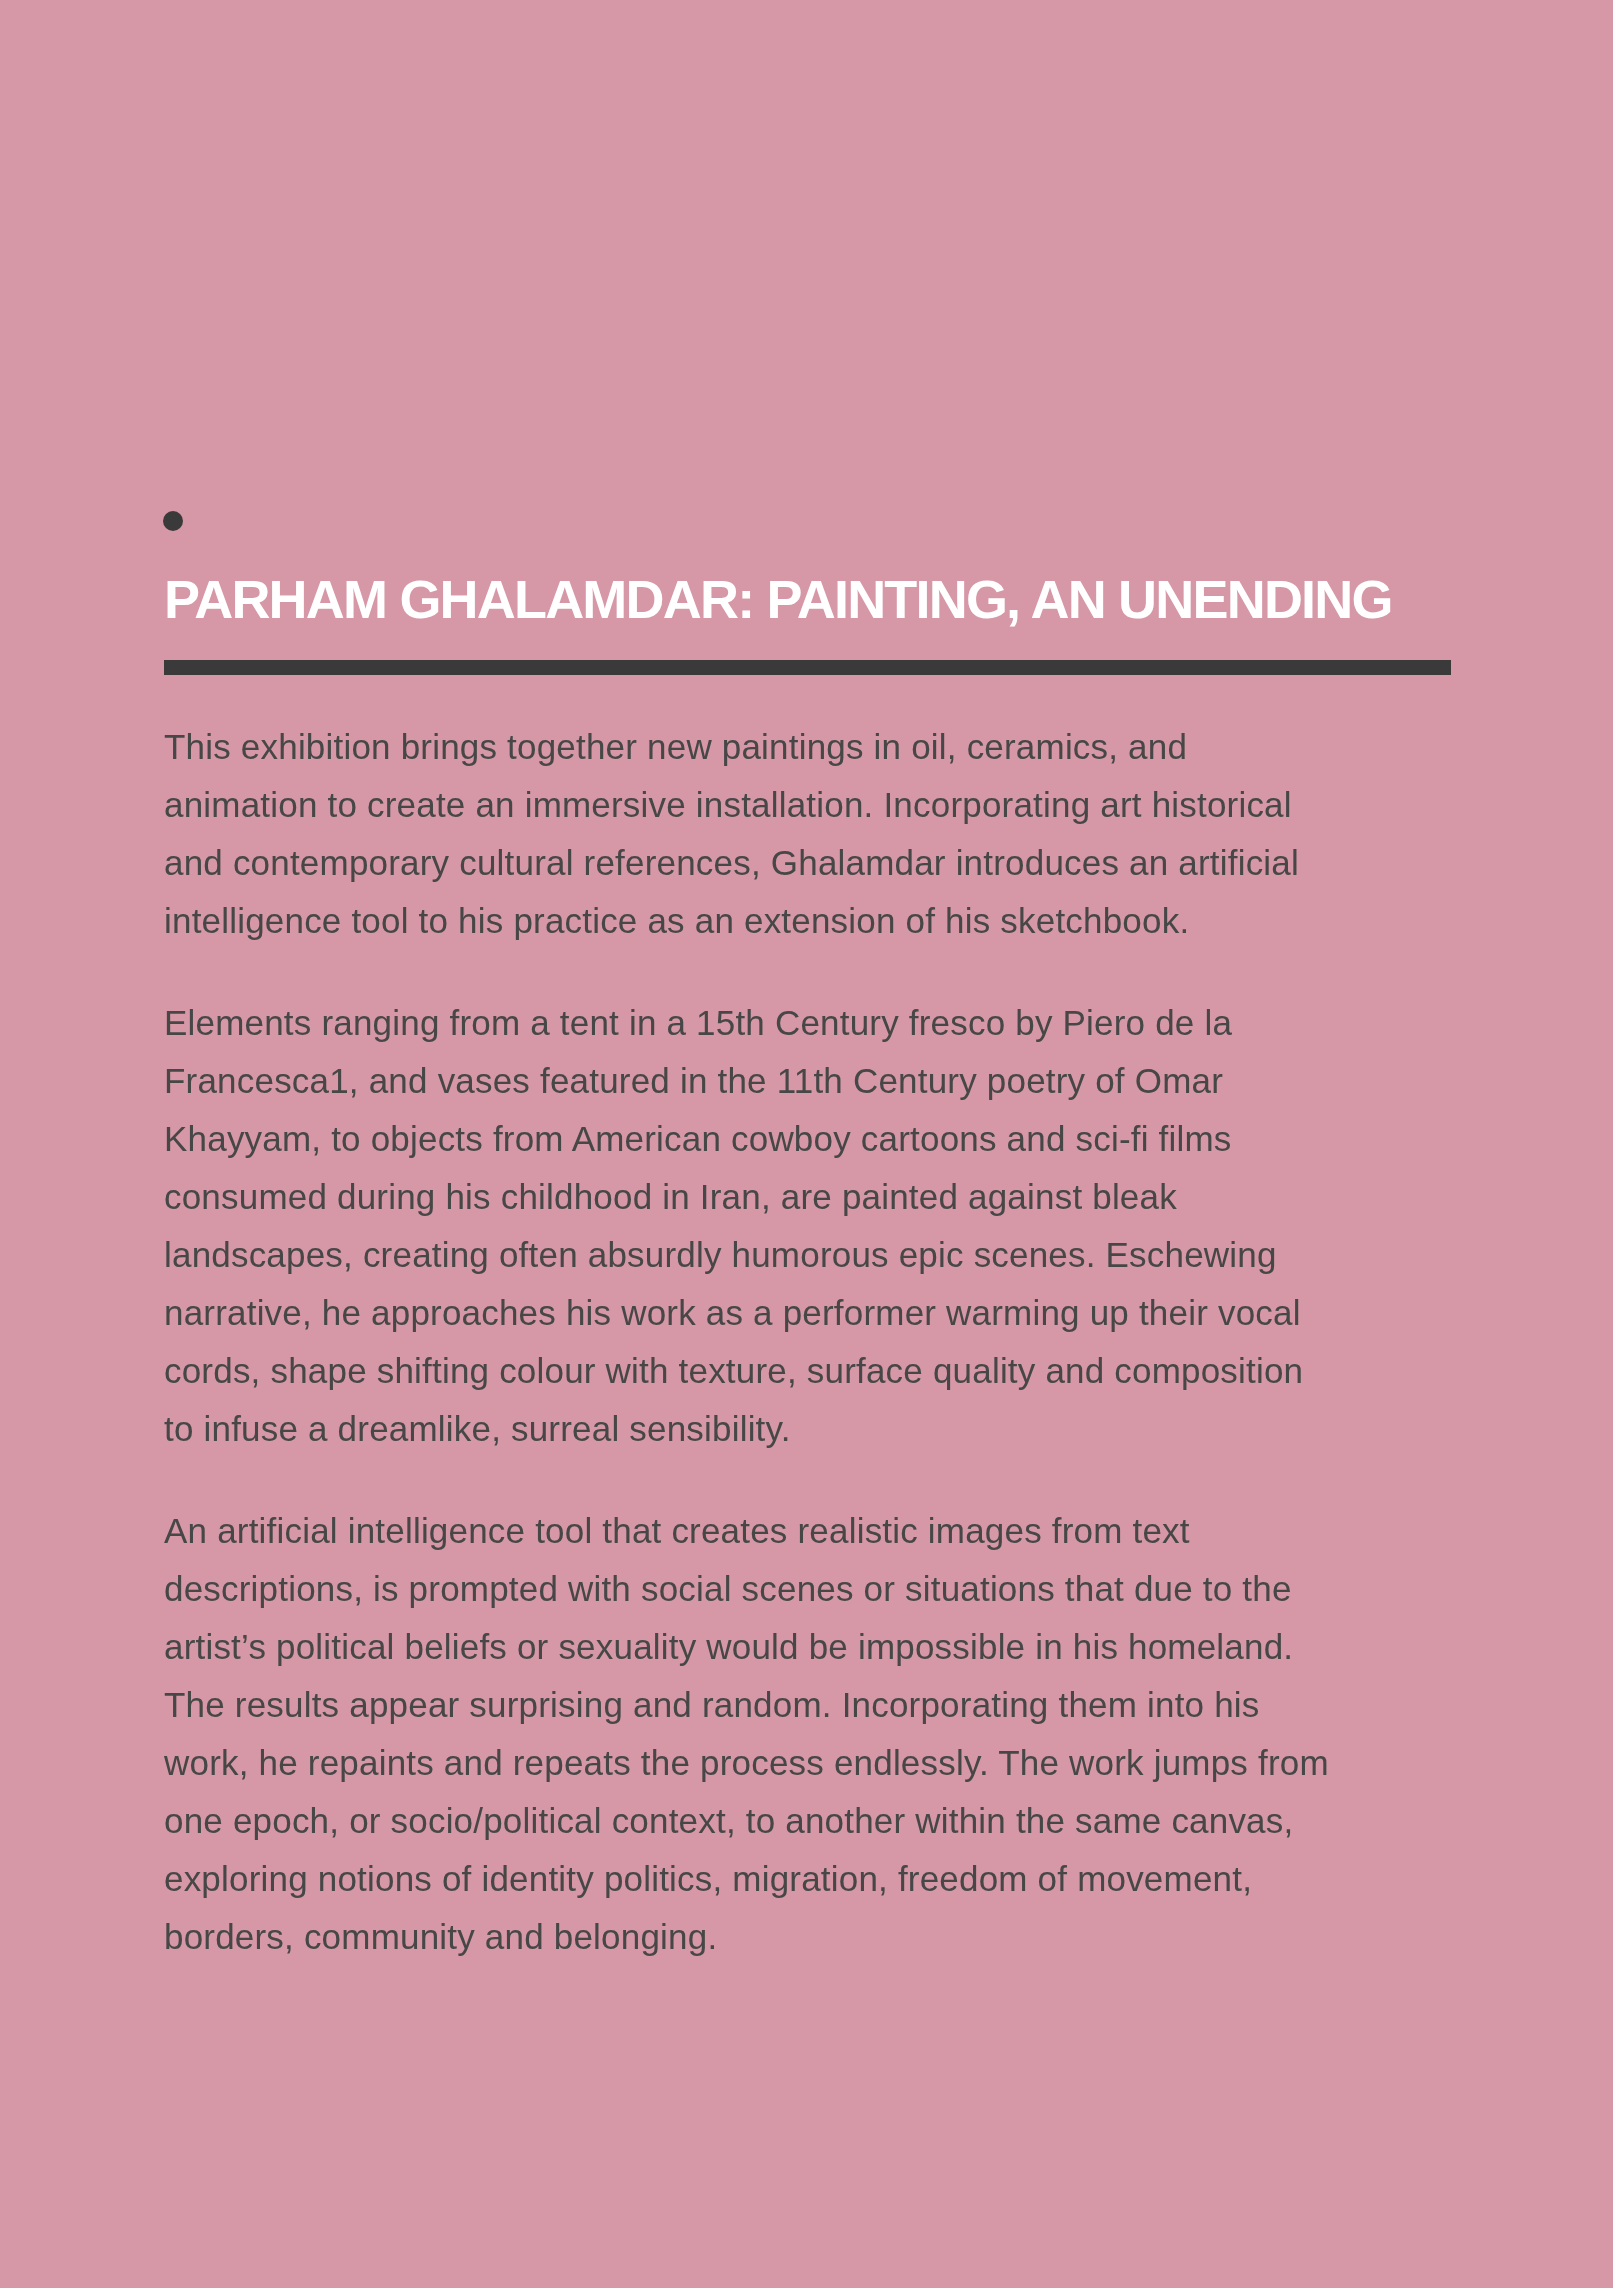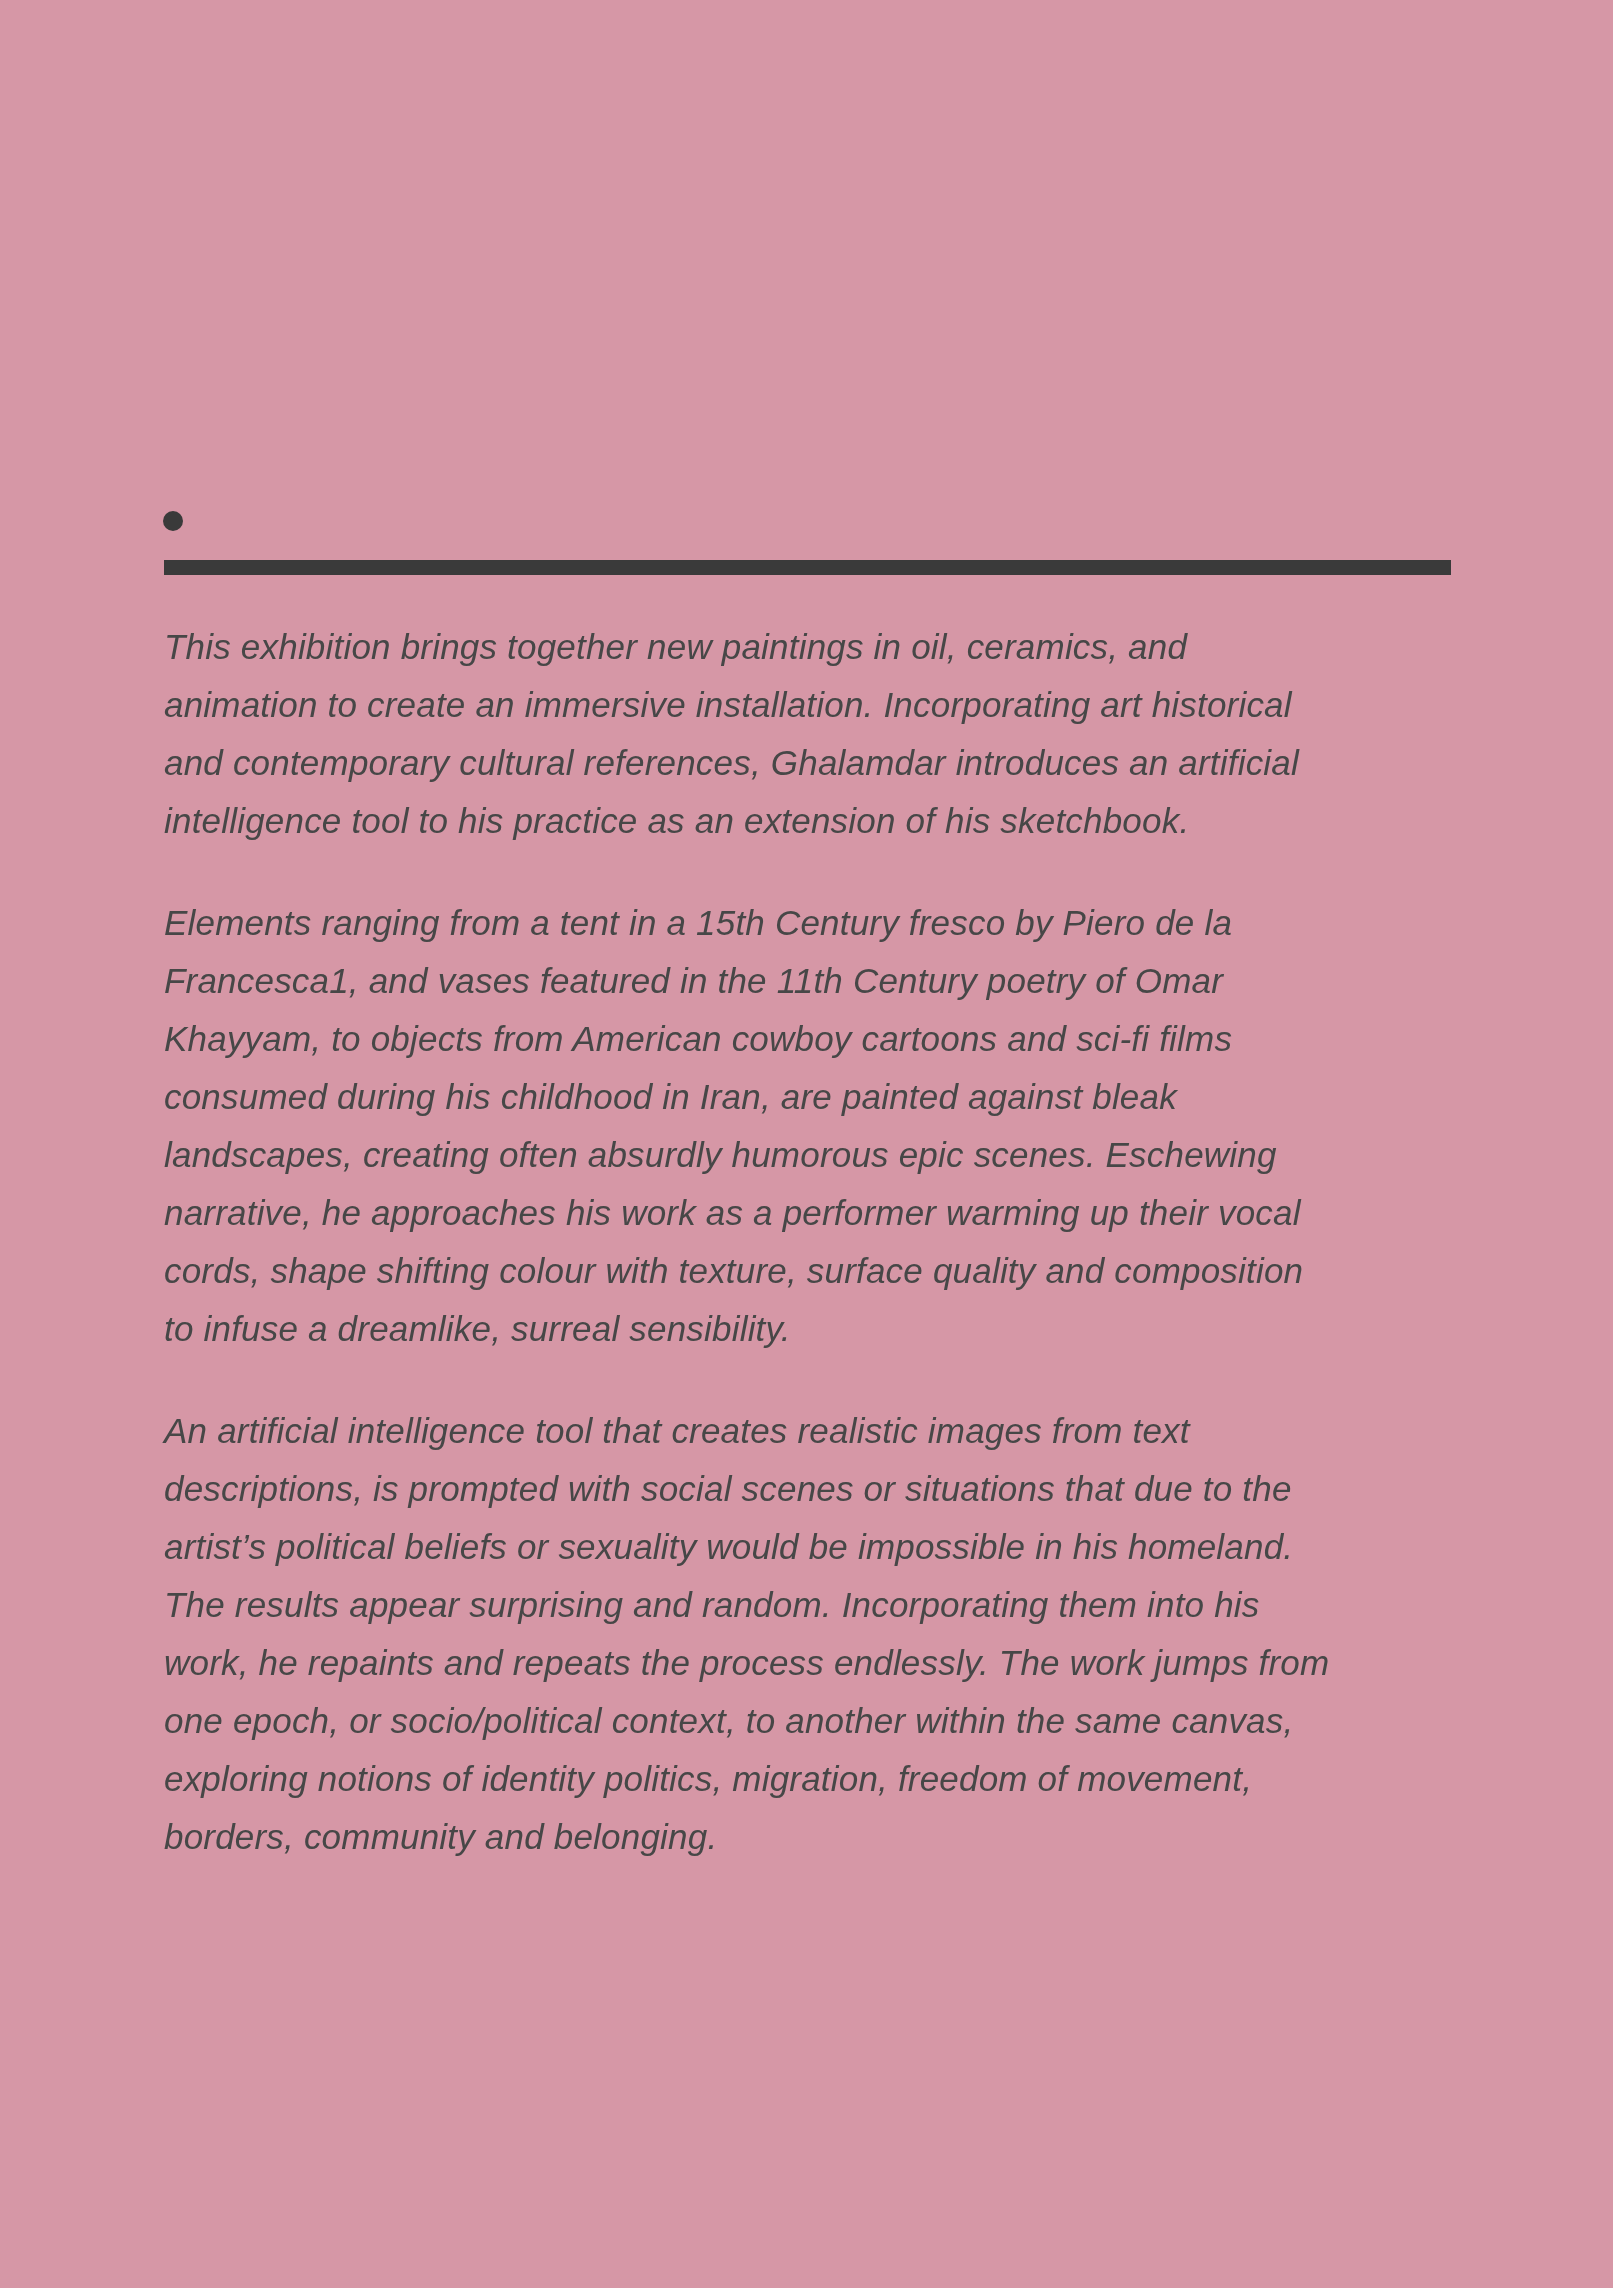--- a/index.html
+++ b/index.html
@@ -41,29 +41,29 @@
     height: 14.8px;
     background: #3a3a3a;
   }
   .para {
     margin: 44px 0 0 0;
     font-size: 35px;
     line-height: 58px;
     color: #474747;
     letter-spacing: 0.2px;
     white-space: pre;
-    font-style: italic;
   }
   .para.first { margin-top: 43px; }
 </style>
 </head>
 <body>
 
 <div class="page">
   <span class="bullet"></span>
+  <h1 class="title">PARHAM GHALAMDAR: PAINTING, AN UNENDING</h1>
   <div class="rule"></div>
   <p class="para first">This exhibition brings together new paintings in oil, ceramics, and
 animation to create an immersive installation. Incorporating art historical
 and contemporary cultural references, Ghalamdar introduces an artificial
 intelligence tool to his practice as an extension of his sketchbook.</p>
   <p class="para">Elements ranging from a tent in a 15th Century fresco by Piero de la
 Francesca1, and vases featured in the 11th Century poetry of Omar
 Khayyam, to objects from American cowboy cartoons and sci-fi films
 consumed during his childhood in Iran, are painted against bleak
 landscapes, creating often absurdly humorous epic scenes. Eschewing

